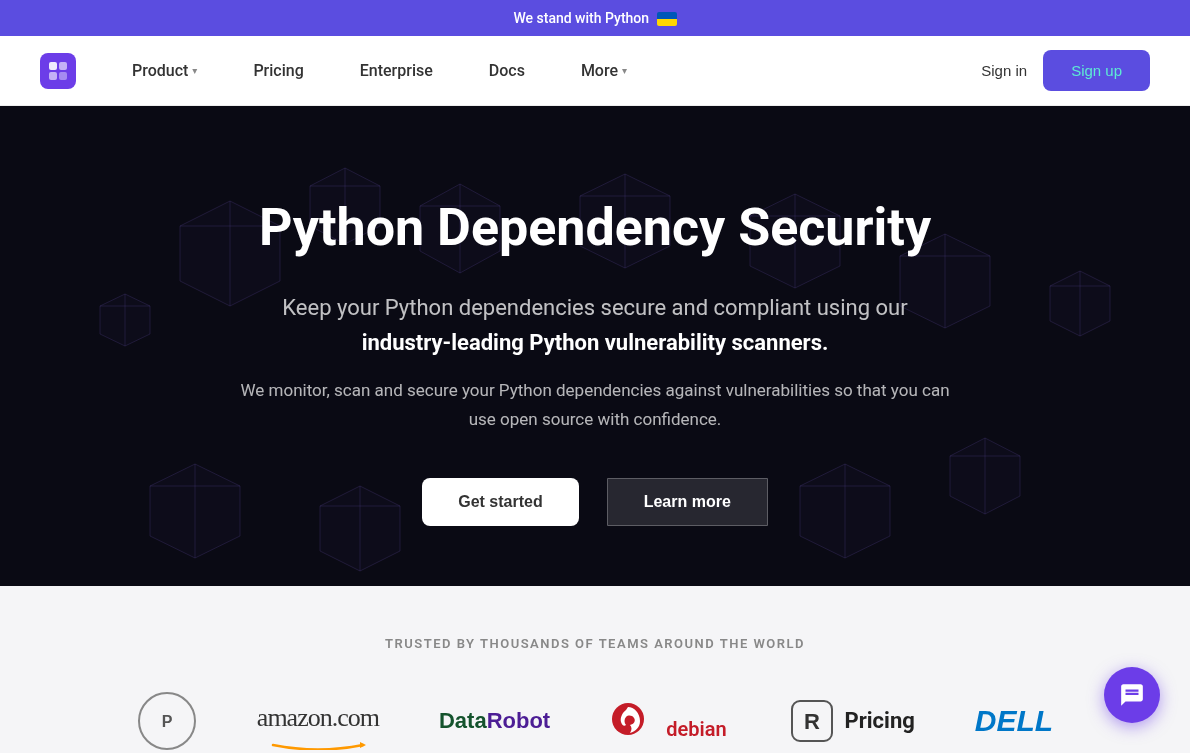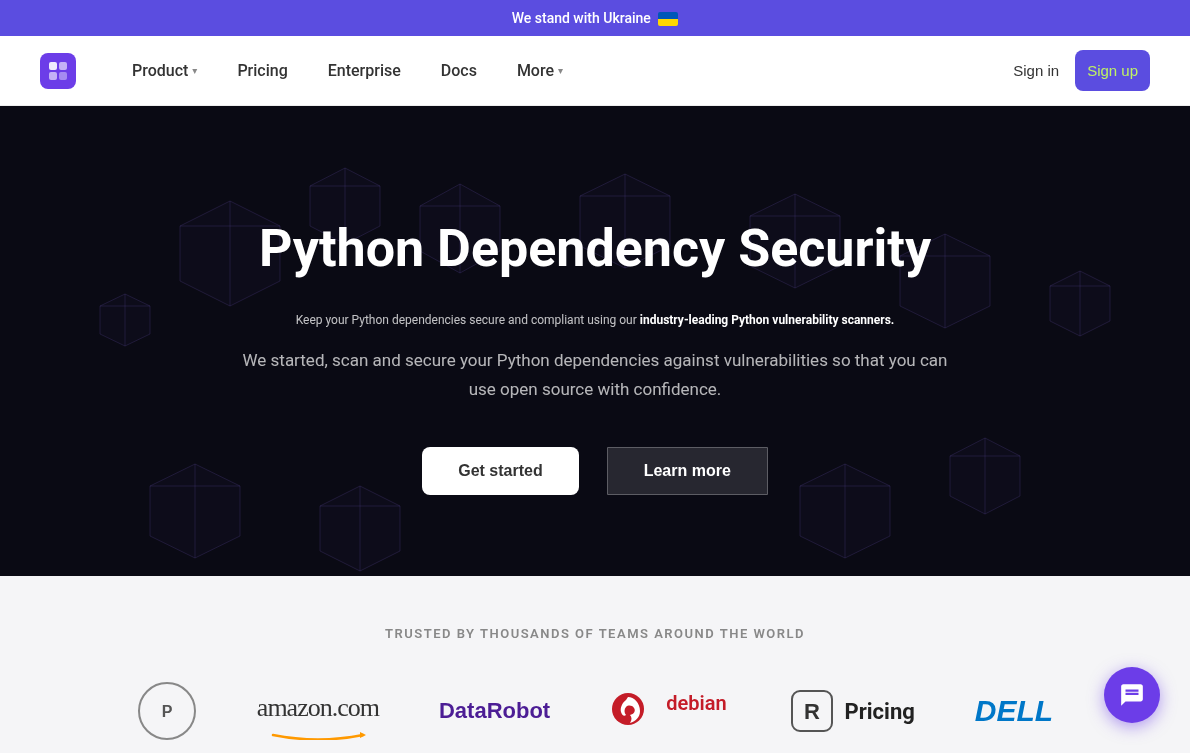--- a/index.html
+++ b/index.html
@@ -48,21 +48,21 @@
       display: flex;
       align-items: center;
       justify-content: center;
       color: white;
       font-weight: bold;
       font-size: 20px;
     }
     .nav-links {
       display: flex;
       align-items: center;
-      gap: 8px;
+      gap: 24px;
       flex: 1;
     }
     .nav-link {
       display: flex;
       align-items: center;
       gap: 4px;
       padding: 8px 16px;
       color: #333;
       font-size: 16px;
       font-weight: 500;
@@ -83,26 +83,26 @@
       color: #333;
       font-size: 15px;
       font-weight: 500;
       background: none;
       border: none;
       cursor: pointer;
       padding: 8px 16px;
     }
     .sign-up-btn {
       background: #5b4de0;
-      color: #bef264;
+      color: #5eead4;
       font-size: 15px;
       font-weight: 500;
       border: none;
       border-radius: 8px;
-      padding: 12px 12px;
+      padding: 12px 28px;
       cursor: pointer;
     }
 
     
     .hero {
       background: #0a0a14;
       position: relative;
       overflow: hidden;
       min-height: 470px;
       display: flex;
@@ -119,21 +119,21 @@
     .hero-title {
       color: white;
       font-size: 52px;
       font-weight: 700;
       line-height: 1.2;
       margin-bottom: 30px;
       margin-top: 31px;
     }
     .hero-subtitle {
       color: rgba(255,255,255,0.75);
-      font-size: 12px;
+      font-size: 22px;
       line-height: 1.6;
       margin-bottom: 16px;
     }
     .hero-subtitle strong {
       color: white;
       font-weight: 700;
     }
     .hero-desc {
       color: rgba(255,255,255,0.7);
       font-size: 17px;
@@ -219,21 +219,21 @@
     .cubes-container {
       position: absolute;
       top: 0; left: 0; right: 0; bottom: 0;
       pointer-events: none;
     }
   </style>
 </head>
 <body>
 
 <div class="banner">
-  <span>We stand with Ukraine</span>
+  <span>We stand with Python</span>
   <span class="ua-flag"></span>
 </div>
 
 <nav>
   <div class="nav-logo">
     <div class="logo-icon">
       <svg width="22" height="22" viewBox="0 0 22 22" fill="none">
         <rect x="2" y="2" width="8" height="8" rx="2" fill="white" opacity="0.9"></rect>
         <rect x="12" y="2" width="8" height="8" rx="2" fill="white" opacity="0.6"></rect>
         <rect x="2" y="12" width="8" height="8" rx="2" fill="white" opacity="0.6"></rect>
@@ -321,21 +321,21 @@
         <line x1="1080" y1="165" x2="1080" y2="230"></line>
         <line x1="1050" y1="180" x2="1110" y2="180"></line>
       </g>
     </svg>
   </div>
   <div class="hero-content">
     <h1 class="hero-title">Python Dependency Security</h1>
     <p class="hero-subtitle">
       <span>Keep your Python dependencies secure and compliant using our </span><strong>industry-leading Python vulnerability scanners.</strong>
     </p>
-    <p class="hero-desc">We started, scan and secure your Python dependencies against vulnerabilities so that you can use open source with confidence.</p>
+    <p class="hero-desc">We monitor, scan and secure your Python dependencies against vulnerabilities so that you can use open source with confidence.</p>
     <div class="hero-buttons">
       <button class="btn-get-started">Get started</button>
       <button class="btn-learn-more">Learn more</button>
     </div>
   </div>
 </section>
 
 <section class="trusted">
   <p class="trusted-label">TRUSTED BY THOUSANDS OF TEAMS AROUND THE WORLD</p>
   <div class="trusted-logos">
@@ -354,26 +354,26 @@
           <svg width="100" height="10" viewBox="0 0 100 10">
             <path d="M5,5 Q50,14 95,5" stroke="#f90" stroke-width="2.5" fill="none" stroke-linecap="round"></path>
             <polygon points="92,2 98,5 92,8" fill="#f90"></polygon>
           </svg>
         </div>
       </div>
     </div>
 
     <div class="logo-item">
       <div style="font-size:22px;font-weight:700;color:#333;font-family:sans-serif">
-        <span style="color:#4c1d95">Data</span><span style="color:#4c1d95">Robot</span>
+        <span style="color:#14532d">Data</span><span style="color:#4c1d95">Robot</span>
       </div>
     </div>
 
     <div class="logo-item">
-      <div style="display:flex;align-items:flex-start;gap:20px">
+      <div style="display:flex;align-items:flex-end;gap:20px">
         <svg width="36" height="40" viewBox="0 0 36 40">
           <circle cx="18" cy="18" r="16" fill="#c41c28"></circle>
           <path d="M18,6 C24,6 30,12 30,20 C30,26 26,30 20,32 C22,29 22,26 20,24 C24,23 26,20 24,17 C22,14 18,14 16,16 C14,18 14,22 16,24 C14,26 12,24 11,21 C10,17 12,12 16,9" fill="white"></path>
         </svg>
         <span style="font-size:20px;font-weight:600;color:#c41c28">debian</span>
       </div>
     </div>
 
     <div class="logo-item">
       <div style="display:flex;align-items:center;gap:8px">

